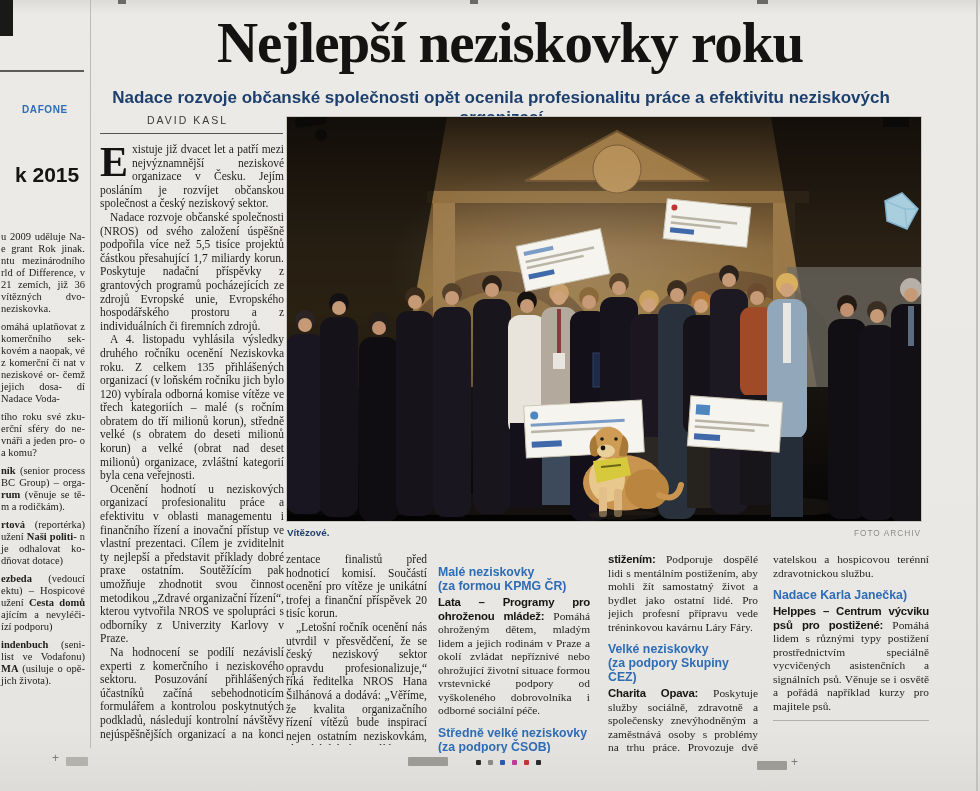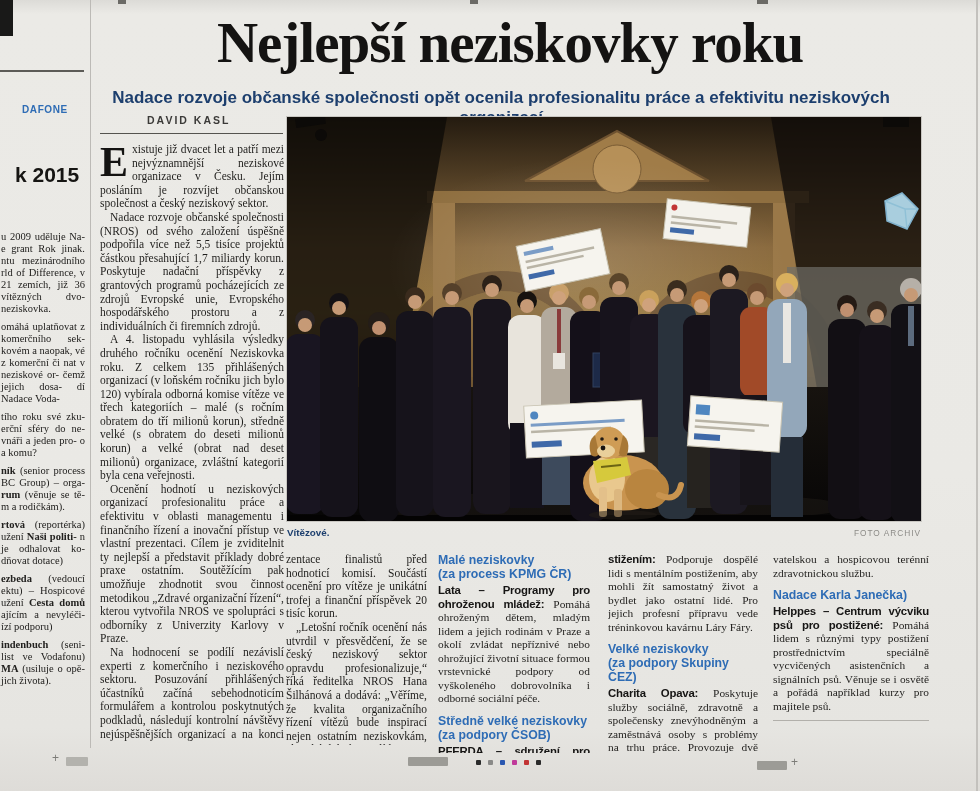--- a/index.html
+++ b/index.html
@@ -33,40 +33,40 @@
     text-align:justify;color:#22211f;}
   .lc-body p{margin:0 0 6px 0;}
   .vrule{position:absolute;left:90px;top:0;width:1px;height:748px;background:#bcbab6;}
 
   
   .headline{position:absolute;left:120px;top:10px;width:780px;margin:0;text-align:center;
     font-size:57px;font-weight:700;letter-spacing:-1px;color:#141312;}
   .subhead{position:absolute;left:95px;top:88px;width:812px;text-align:center;
     font-family:"Liberation Sans",sans-serif;font-weight:700;font-size:17px;color:#1d3f6e;}
   .byline{position:absolute;left:147px;top:114px;font-family:"Liberation Sans",sans-serif;
-    font-weight:700;font-size:10.5px;letter-spacing:2px;color:#3b3a38;}
+    font-weight:400;font-size:10.5px;letter-spacing:2px;color:#3b3a38;}
   .byline-rule{position:absolute;left:100px;top:133px;width:183px;height:1px;background:#55544f;}
 
   
   .col{position:absolute;font-size:11.5px;line-height:13.6px;text-align:justify;color:#1f1e1c;}
   .col p{margin:0;}
   .col p + p{text-indent:10px;}
   .col1{left:100px;top:143px;width:184px;height:600px;overflow:hidden;}
   .col2{left:286px;top:553px;width:141px;height:192px;overflow:hidden;}
   .dropcap{float:left;font-size:42px;line-height:34px;font-weight:700;padding:2px 4px 0 0;color:#141312;}
 
   
   .catcol{position:absolute;top:553px;font-size:11.4px;line-height:13.5px;text-align:justify;color:#1f1e1c;height:200px;overflow:hidden;}
   .catcol p{margin:0 0 2px 0;}
   .col3{left:438px;width:152px;}
   .col4{left:608px;width:150px;}
   .col5{left:773px;width:156px;}
   .cat-h{font-family:"Liberation Sans",sans-serif;font-weight:700;font-size:12.3px;line-height:14px;
     color:#2e6cb5;text-align:left;margin:8px 0 3px 0;}
-  .cat-h.first{margin-top:0;}
+  .cat-h.first{margin-top:12px;}
   .seg-lead{font-weight:700;font-family:"Liberation Sans",sans-serif;color:#161514;letter-spacing:-.2px;}
   .seg-bold{font-weight:700;}
   .footer-note{margin-top:7px;border-top:1px solid #b2b0ab;padding-top:4px;
     font-family:"Liberation Sans",sans-serif;font-weight:700;font-size:10px;line-height:13px;color:#4a6880;text-align:left;}
 
   
   .photo{position:absolute;left:287px;top:117px;width:634px;height:404px;margin:0;
     box-shadow:0 0 0 1px #c9c7c2;}
   .photo svg{display:block;}
   .caption{position:absolute;left:287px;top:527px;width:634px;display:flex;align-items:baseline;
@@ -352,21 +352,21 @@
 
   <section class="col col2">
     <p>zentace finalistů před hodnoticí komisí. Součástí ocenění pro vítěze je unikátní trofej a finanční příspěvek 20 tisíc korun.</p>
     <p>„Letošní ročník ocenění nás utvrdil v přesvědčení, že se český neziskový sektor opravdu profesionalizuje,“ říká ředitelka NROS Hana Šilhánová a dodává: „Věříme, že kvalita organizačního řízení vítězů bude inspirací nejen ostatním neziskovkám, ale také dobrým vodítkem pro dárce.“</p>
 
   </section>
 
   <section class="catcol col3">
     <div class="cat-h first">
       <div>Malé neziskovky</div>
-      <div>(za process KPMG ČR)</div>
+      <div>(za formou KPMG ČR)</div>
     </div>
     <p><span class="seg-lead">Lata – Programy pro ohroženou mládež:</span><span> Pomáhá ohroženým dětem, mladým lidem a jejich rodinám v Praze a okolí zvládat nepříznivé nebo ohrožující životní situace formou vrstevnické podpory od vyškoleného dobrovolníka i odborné sociální péče.</span></p>
     <div class="cat-h">
       <div>Středně velké neziskovky</div>
       <div>(za podpory ČSOB)</div>
     </div>
     <p><span class="seg-lead">PFERDA – sdružení pro všestranný rozvoj osob s mentálním po-</span></p>
   </section>
 
   <section class="catcol col4">

